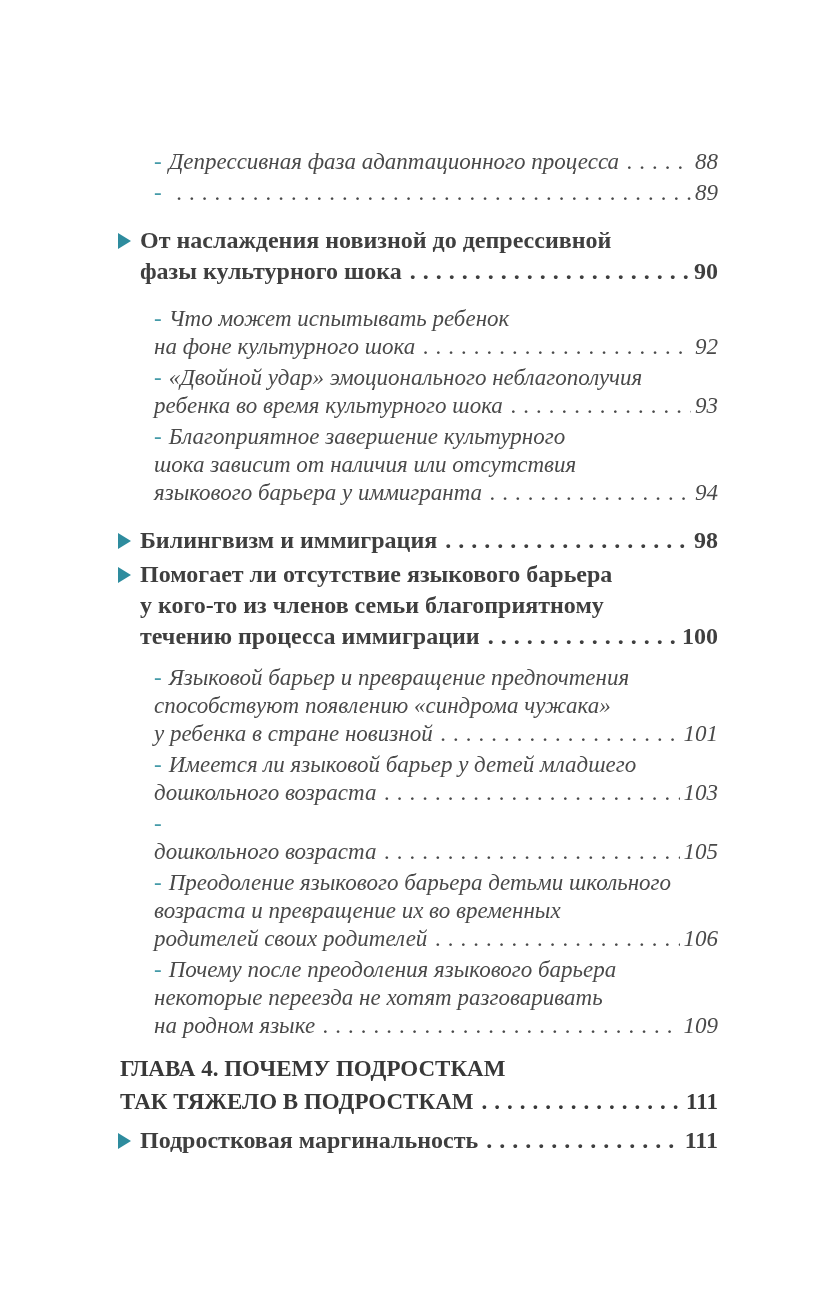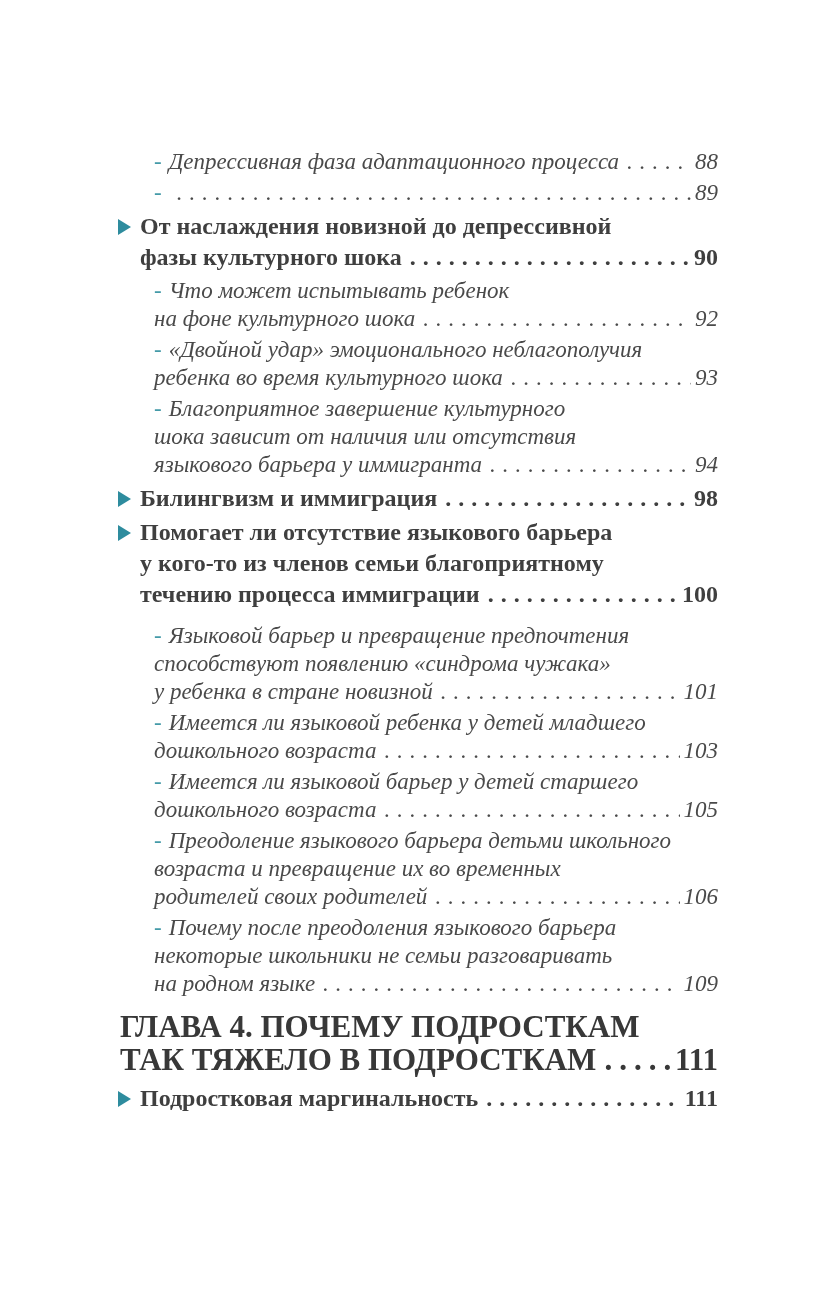--- a/index.html
+++ b/index.html
@@ -32,27 +32,27 @@
   .entry.sub {
     margin-left: 36px;
     font-style: italic;
     font-size: 23px;
     line-height: 28px;
     color: #4a4a4a;
   }
   .entry.chapter {
     margin-left: 2px;
     font-weight: bold;
-    font-size: 31px;
+    font-size: 23px;
     line-height: 33px;
     color: #383838;
   }
 
   .gap-s { margin-top: 12px; }
-  .gap-m { margin-top: 4px; }
+  .gap-m { margin-top: 18px; }
   .gap-l { margin-top: 7px; }
 
   .tri {
     position: absolute;
     left: 0;
     top: 8px;
     width: 0;
     height: 0;
     border-left: 13px solid #2e8c9e;
     border-top: 8px solid transparent;
@@ -179,32 +179,31 @@
         </div>
         <div class="line">
           <span class="txt">у ребенка в стране новизной</span>
           <span class="leader"></span>
           <span class="pg">101</span>
         </div>
       </div>
       <div class="entry sub">
         <div class="line">
           <span class="dash">-</span>
-          <span class="txt">Имеется ли языковой ребенка у детей младшего</span>
+          <span class="txt">Имеется ли языковой барьер у детей младшего</span>
         </div>
         <div class="line">
           <span class="txt">дошкольного возраста</span>
           <span class="leader"></span>
           <span class="pg">103</span>
         </div>
       </div>
       <div class="entry sub">
         <div class="line">
           <span class="dash">-</span>
-          <span class="txt">Имеется ли языковой барьер у детей старшего</span>
         </div>
         <div class="line">
           <span class="txt">дошкольного возраста</span>
           <span class="leader"></span>
           <span class="pg">105</span>
         </div>
       </div>
       <div class="entry sub">
         <div class="line">
           <span class="dash">-</span>
@@ -218,21 +217,21 @@
           <span class="leader"></span>
           <span class="pg">106</span>
         </div>
       </div>
       <div class="entry sub">
         <div class="line">
           <span class="dash">-</span>
           <span class="txt">Почему после преодоления языкового барьера</span>
         </div>
         <div class="line">
-          <span class="txt">некоторые школьники не семьи разговаривать</span>
+          <span class="txt">некоторые переезда не хотят разговаривать</span>
         </div>
         <div class="line">
           <span class="txt">на родном языке</span>
           <span class="leader"></span>
           <span class="pg">109</span>
         </div>
       </div>
       <div class="entry chapter gap-s">
         <div class="line">
           <span class="txt">ГЛАВА 4. ПОЧЕМУ ПОДРОСТКАМ</span>

